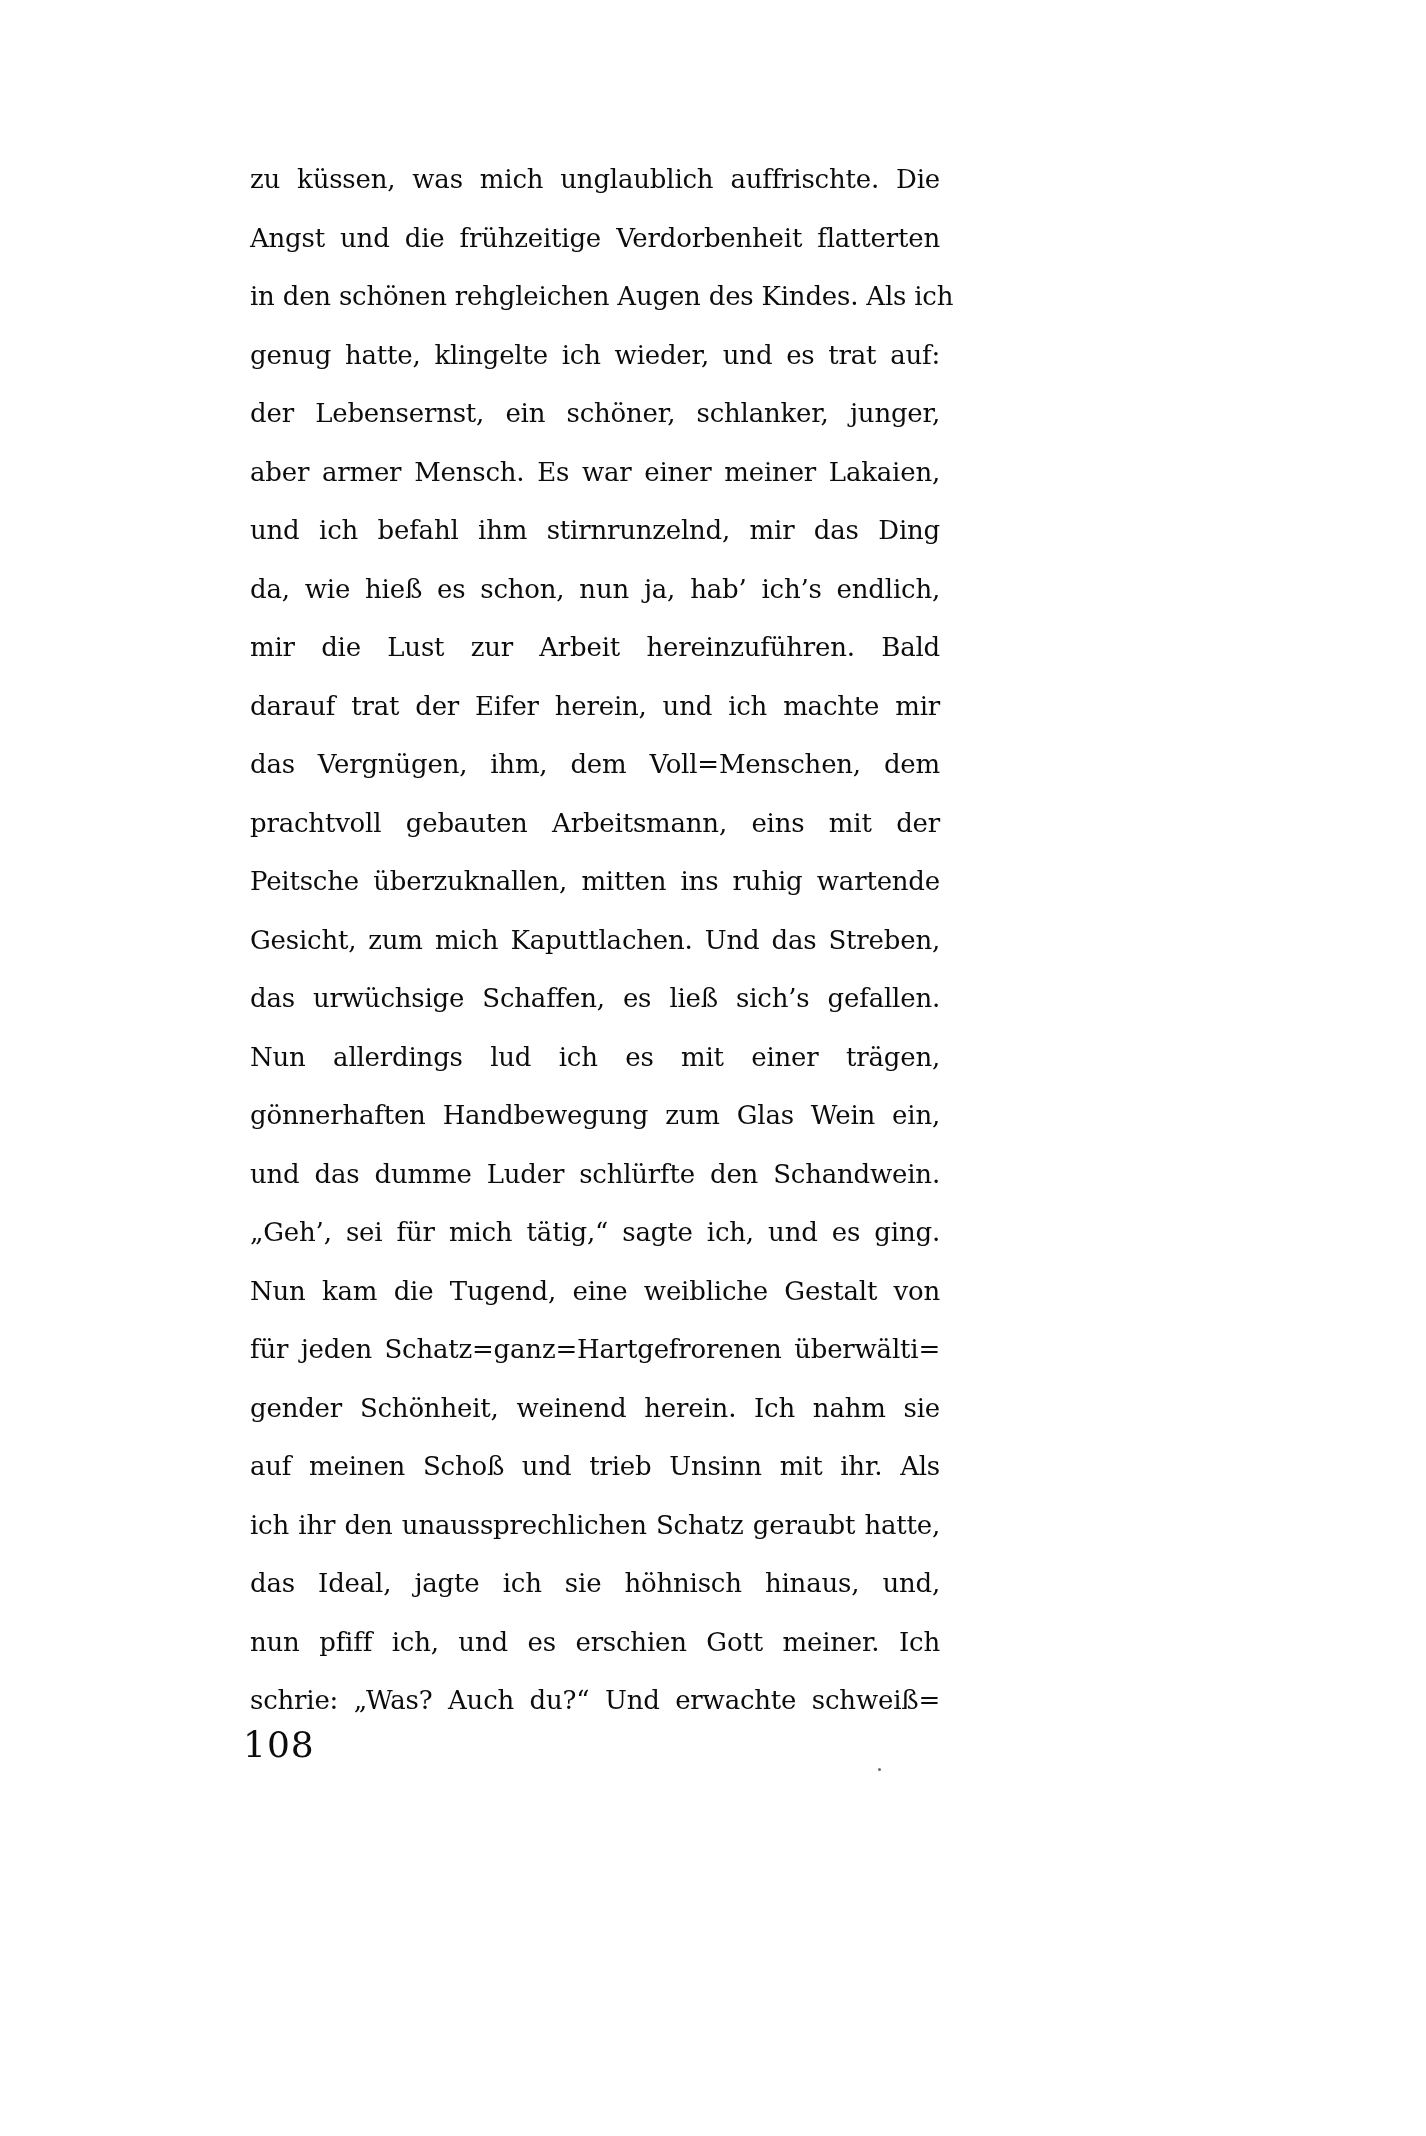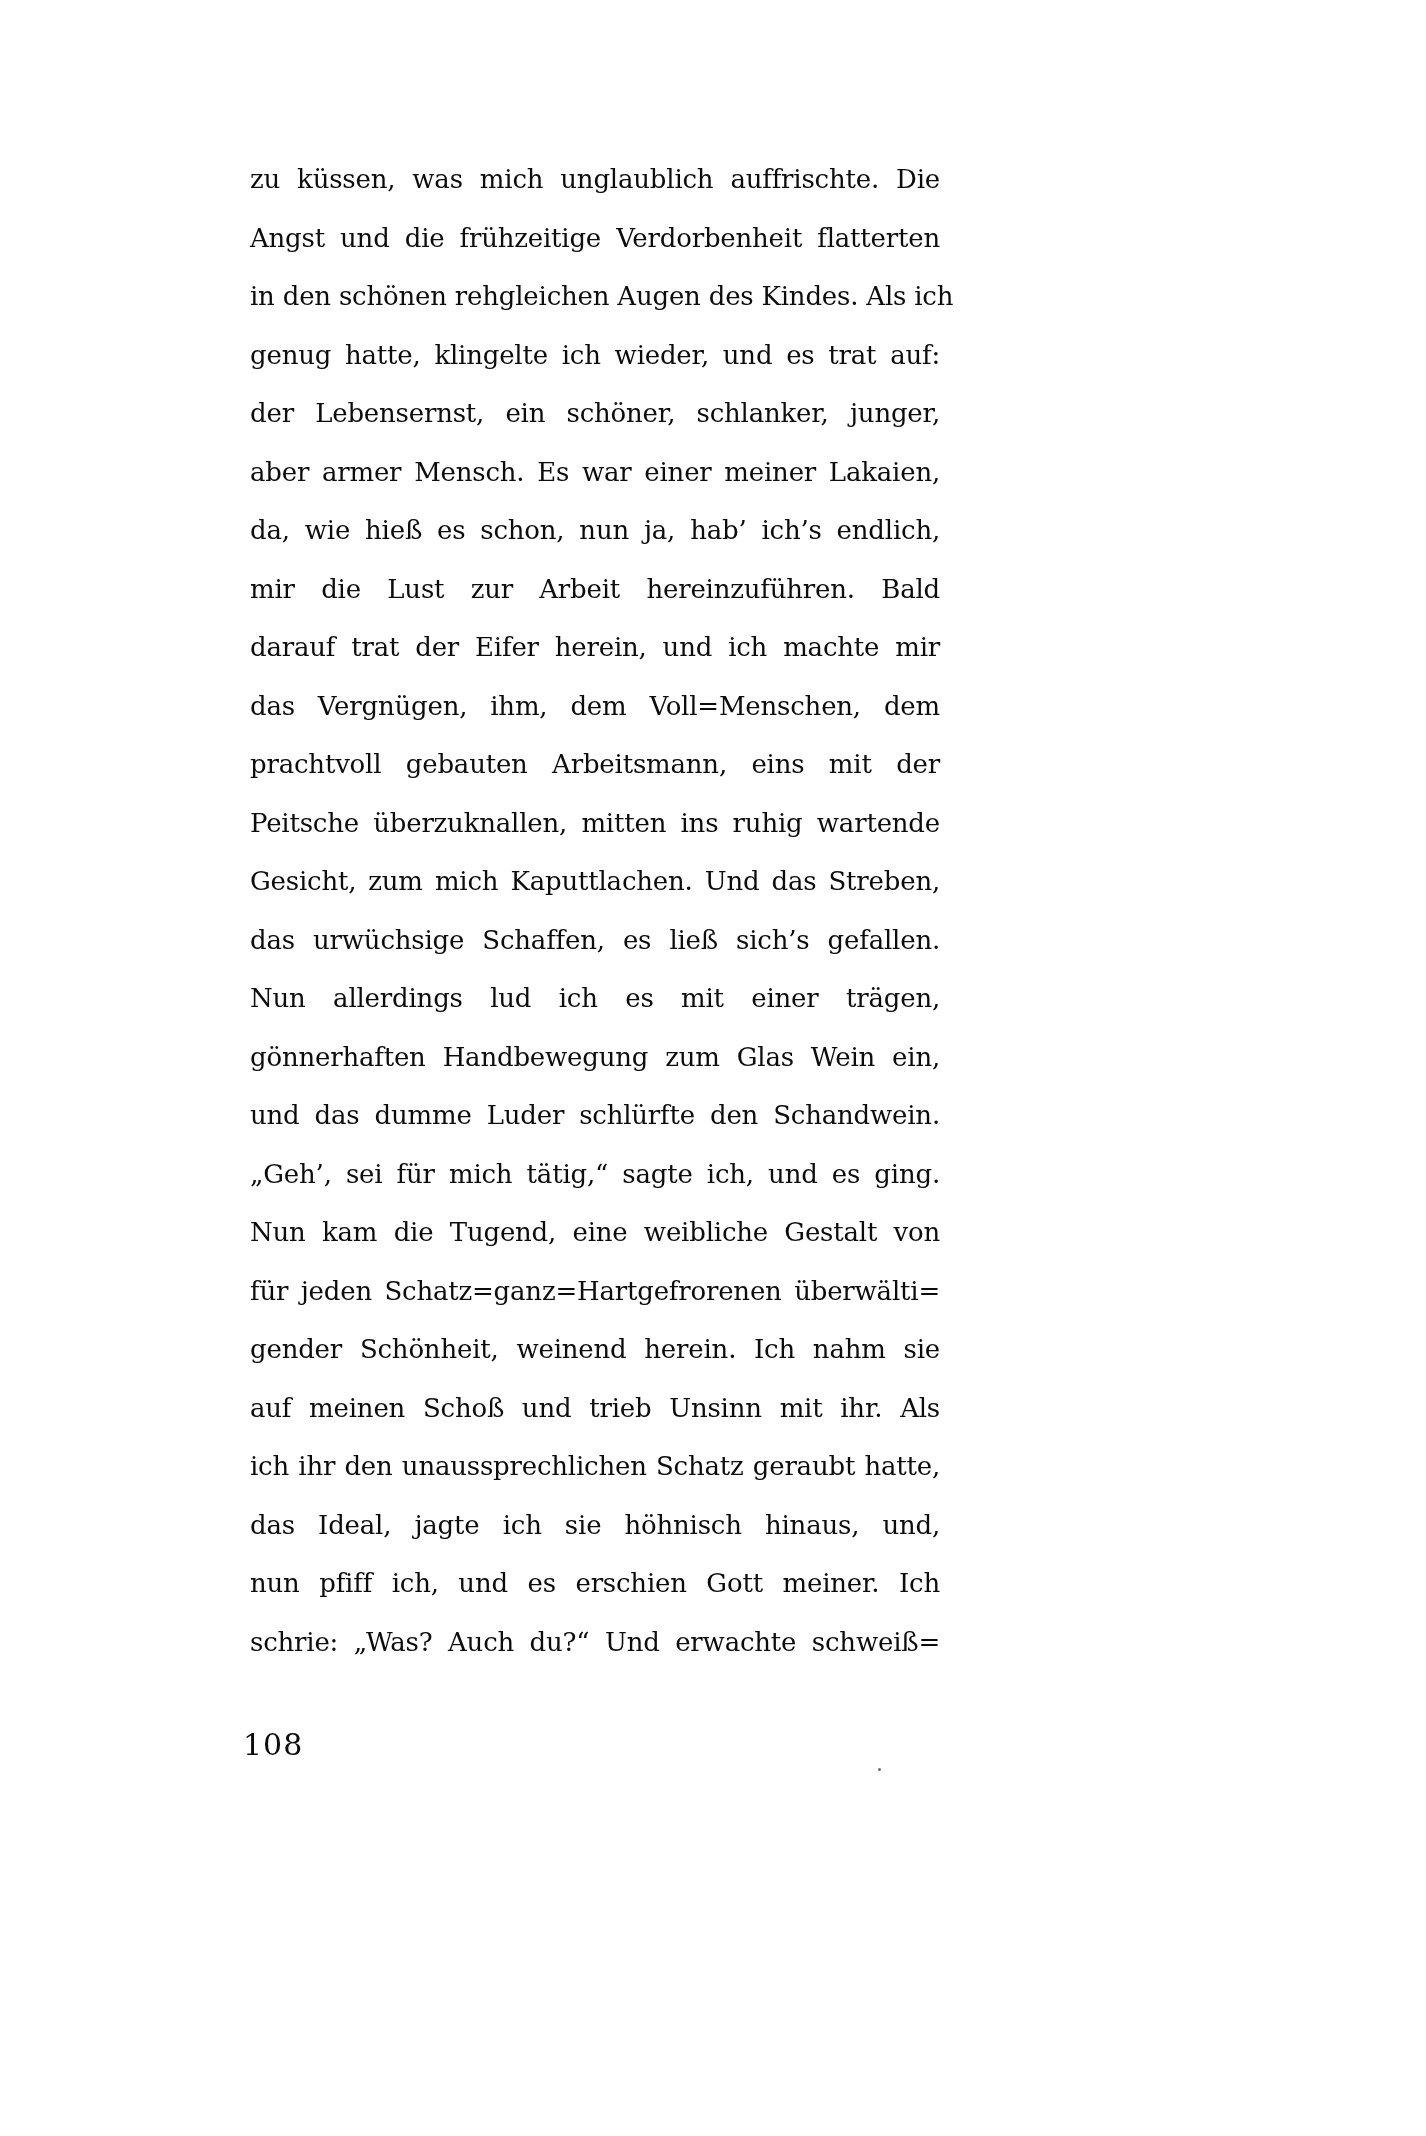--- a/index.html
+++ b/index.html
@@ -29,21 +29,21 @@
     white-space: nowrap;
     text-align: justify;
     text-align-last: justify;
     font-weight: 500;
     letter-spacing: -0.2px;
   }
   .page-number {
     position: absolute;
     left: 243px;
     top: 1722px;
-    font-size: 30px;
+    font-size: 36px;
     line-height: 46px;
     letter-spacing: 1px;
     font-variant-numeric: oldstyle-nums;
     text-align: center;
   }
   .speck {
     position: absolute;
     left: 878px;
     top: 1768px;
     width: 3px;
@@ -56,20 +56,21 @@
 <body>
 
 <div class="page">
   <div class="text-block">
     <div class="text-line">zu küssen, was mich unglaublich auffrischte.  Die</div>
     <div class="text-line">Angst und die frühzeitige Verdorbenheit flatterten</div>
     <div class="text-line">in den schönen rehgleichen Augen des Kindes. Als ich</div>
     <div class="text-line">genug hatte, klingelte ich wieder, und es trat auf:</div>
     <div class="text-line">der Lebensernst, ein schöner, schlanker, junger,</div>
     <div class="text-line">aber armer Mensch.  Es war einer meiner Lakaien,</div>
+    <div class="text-line">und ich befahl ihm stirnrunzelnd, mir das Ding</div>
     <div class="text-line">da, wie hieß es schon, nun ja, hab’ ich’s endlich,</div>
     <div class="text-line">mir die Lust zur Arbeit hereinzuführen.  Bald</div>
     <div class="text-line">darauf trat der Eifer herein, und ich machte mir</div>
     <div class="text-line">das Vergnügen, ihm, dem Voll=Menschen, dem</div>
     <div class="text-line">prachtvoll gebauten Arbeitsmann, eins mit der</div>
     <div class="text-line">Peitsche überzuknallen, mitten ins ruhig wartende</div>
     <div class="text-line">Gesicht, zum mich Kaputtlachen.  Und das Streben,</div>
     <div class="text-line">das urwüchsige Schaffen, es ließ sich’s gefallen.</div>
     <div class="text-line">Nun allerdings lud ich es mit einer trägen,</div>
     <div class="text-line">gönnerhaften Handbewegung zum Glas Wein ein,</div>

